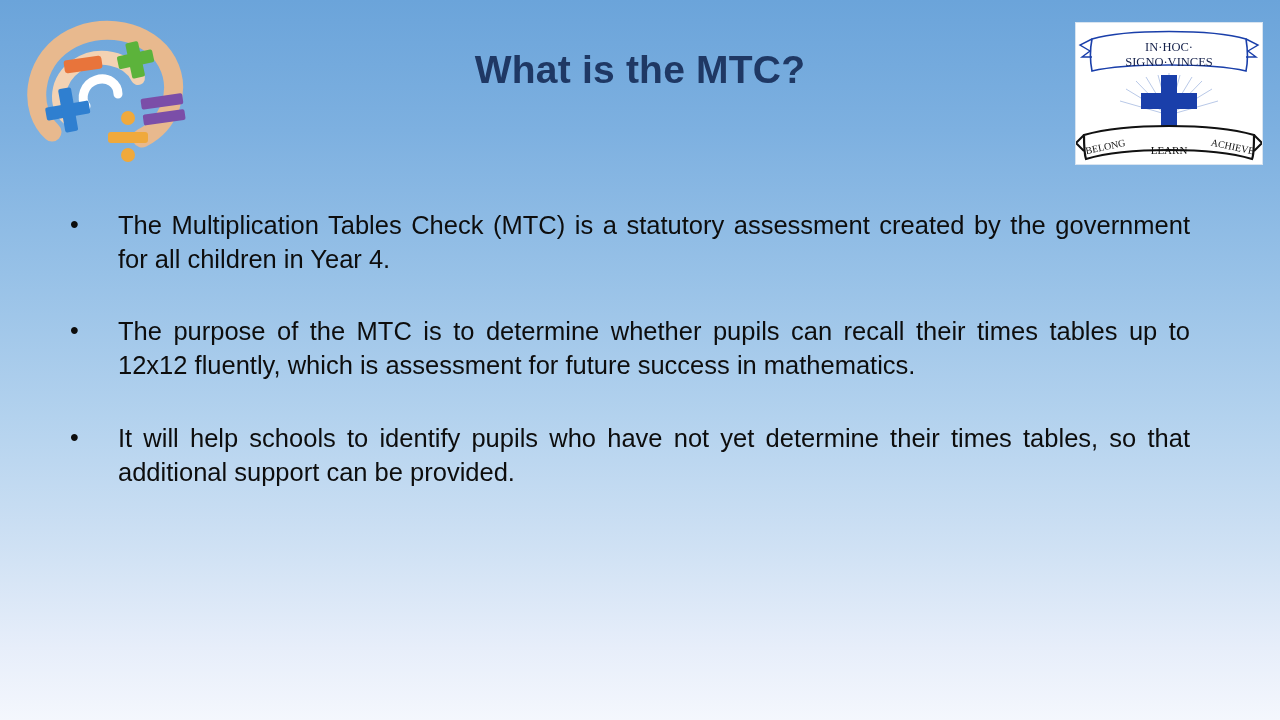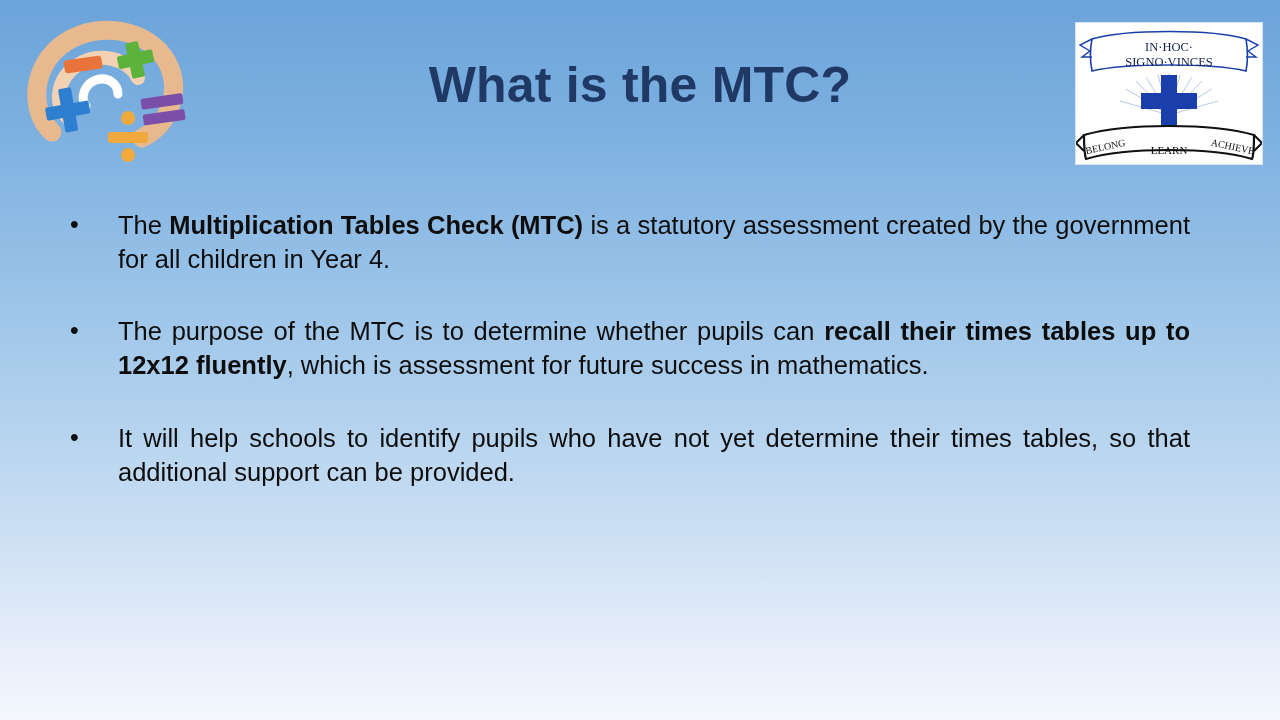--- a/index.html
+++ b/index.html
@@ -23,25 +23,25 @@
         #b3d2ee 58%,
         #cfe1f4 76%,
         #e7eefa 90%,
         #f4f7fd 100%);
     overflow: hidden;
   }
 
   
   .title {
     position: absolute;
-    top: 56px;
+    top: 48px;
     left: 0;
     width: 1280px;
     text-align: center;
-    font-size: 50px;
+    font-size: 39px;
     font-weight: bold;
     color: #1f3864;
     letter-spacing: 0.2px;
   }
 
   
   .math-logo {
     position: absolute;
     left: 22px;
     top: 14px;
@@ -86,21 +86,21 @@
     line-height: 1.34;
     color: #0d0d0d;
     padding-left: 10px;
     box-sizing: border-box;
   }
   .bullet-text {
     flex: 1 1 auto;
     text-align: justify;
     text-justify: inter-word;
   }
-  .bullet-text b { font-weight: bold; }
+  .bullet-text b { font-weight: normal; }
 </style>
 </head>
 <body>
 
 <div class="slide">
 
   <div class="math-logo">
     <svg viewBox="0 0 165 150" width="165" height="150" aria-hidden="true">
 
       <path d="M30 118 C6 96 10 50 44 28 C78 6 128 16 145 48 C160 76 148 110 120 124" fill="none" stroke="#e8b98e" stroke-width="19" stroke-linecap="round"></path>

